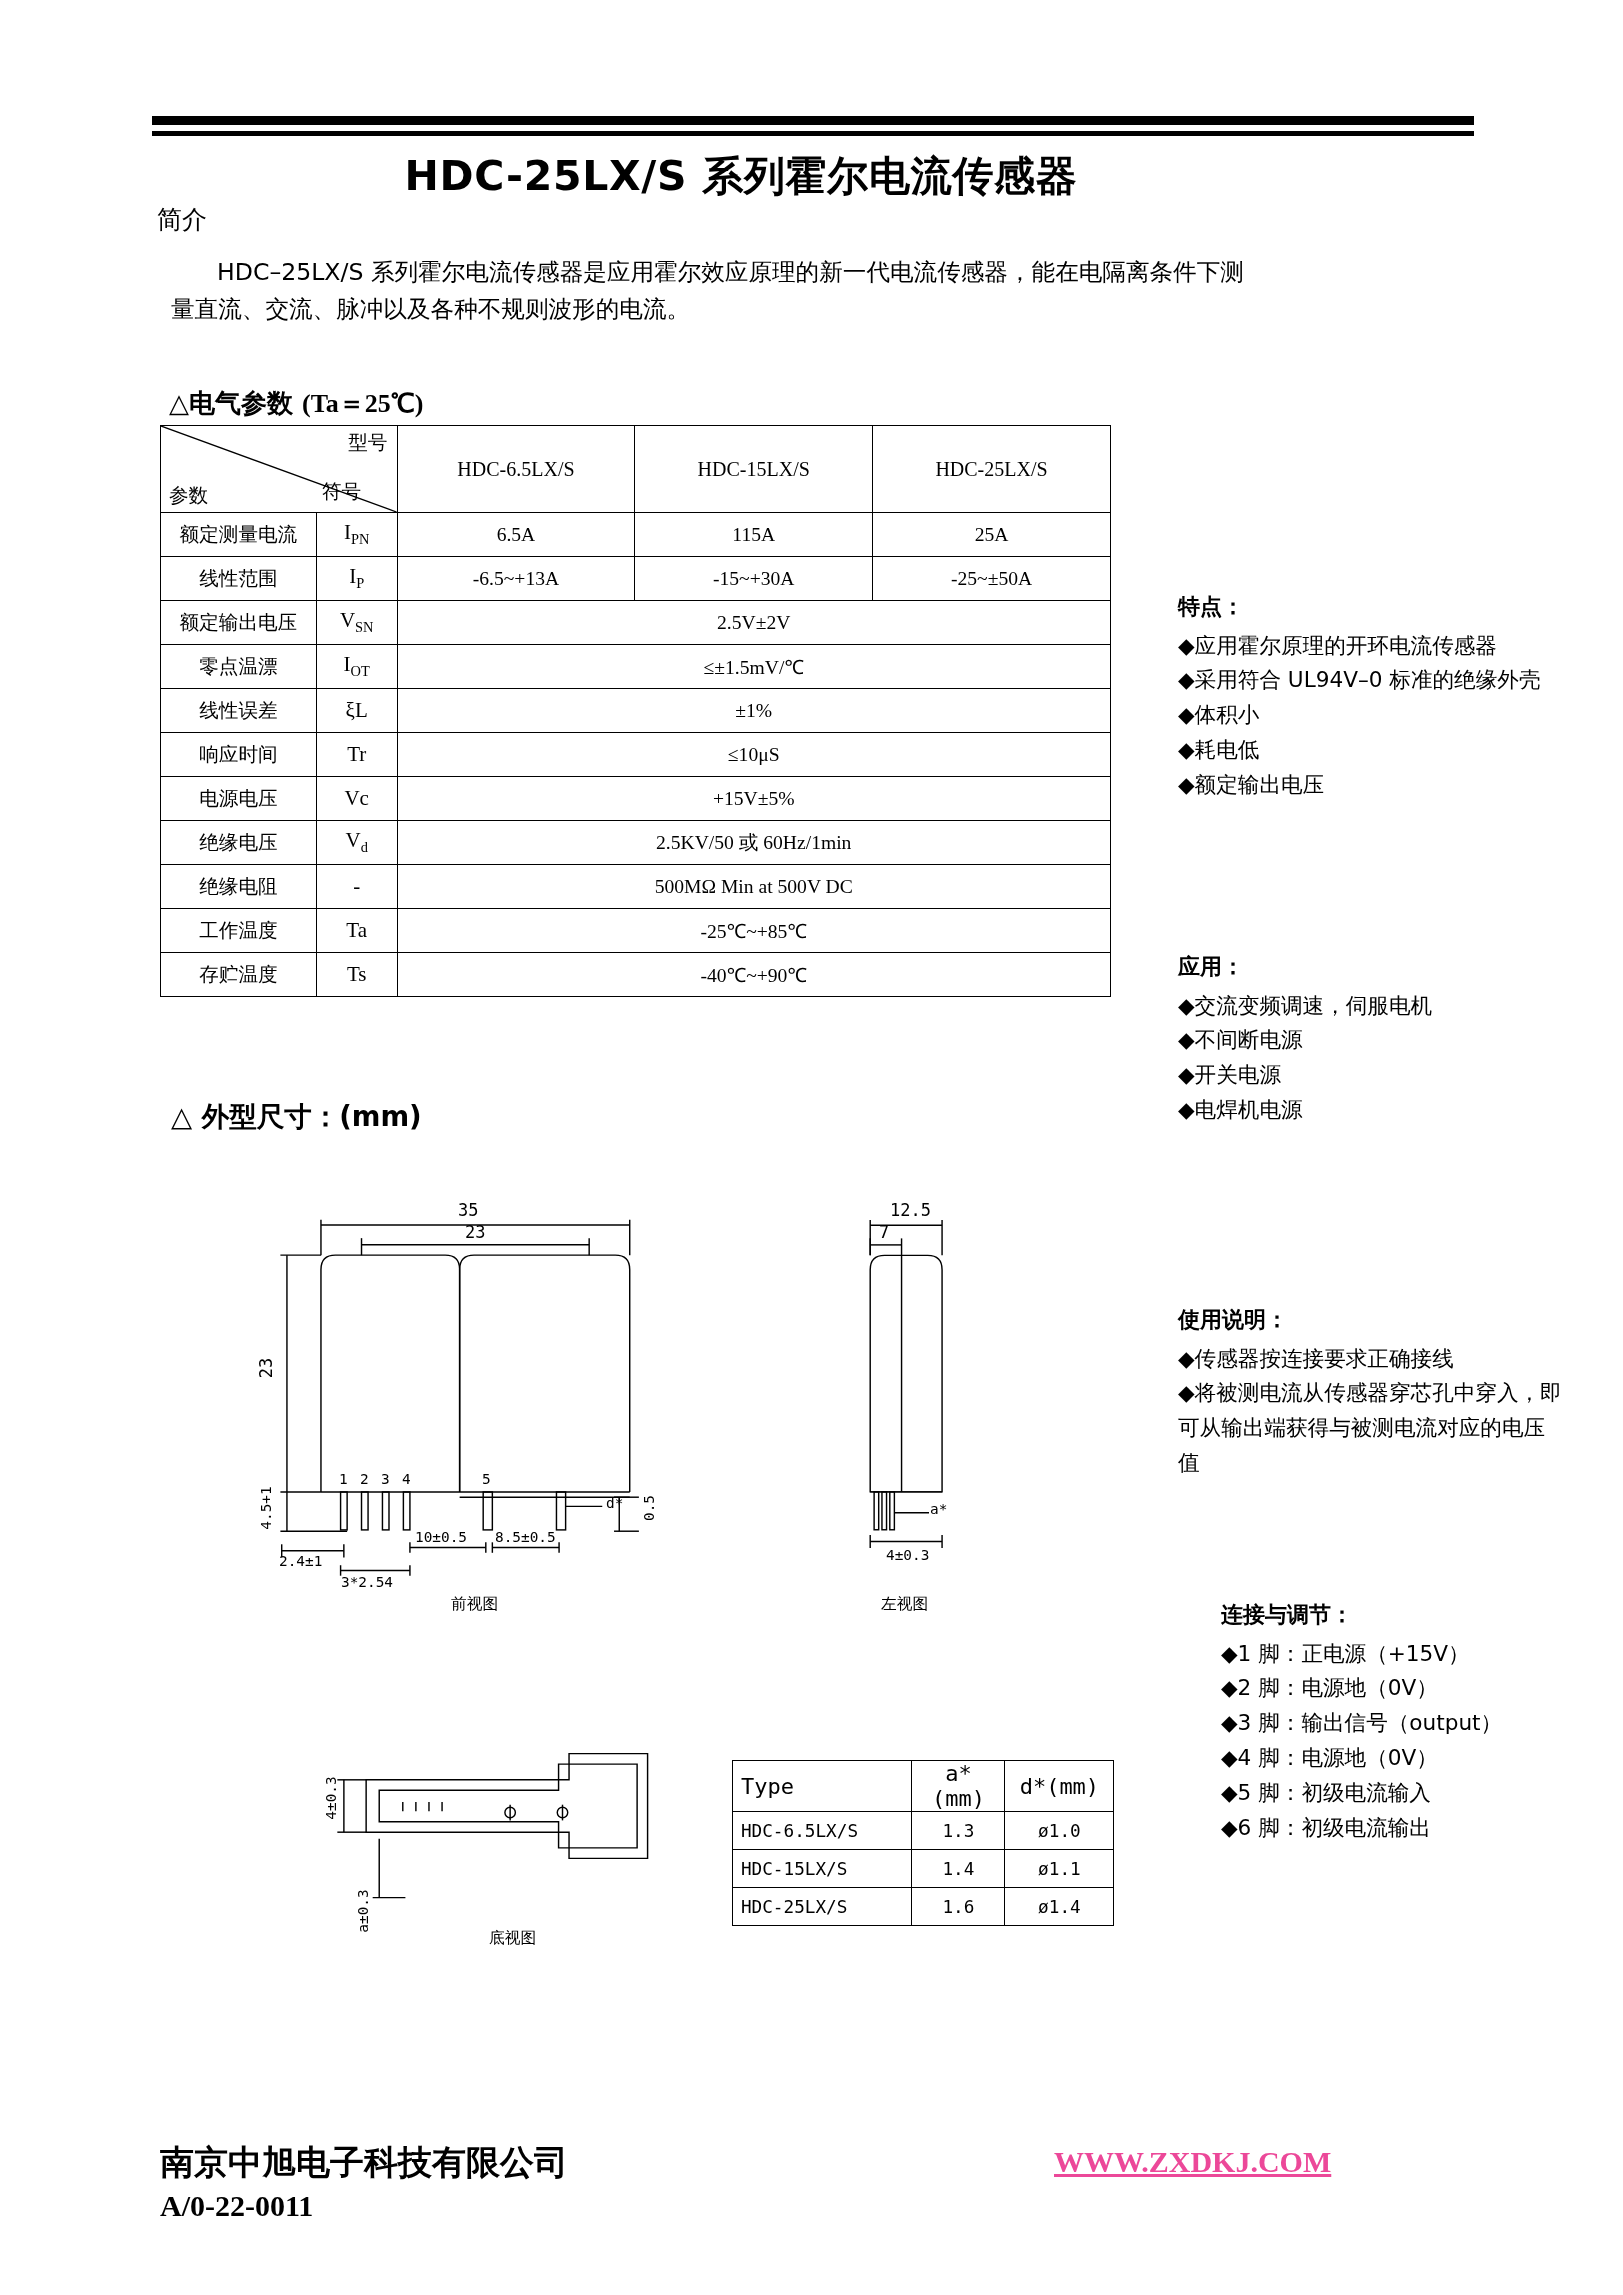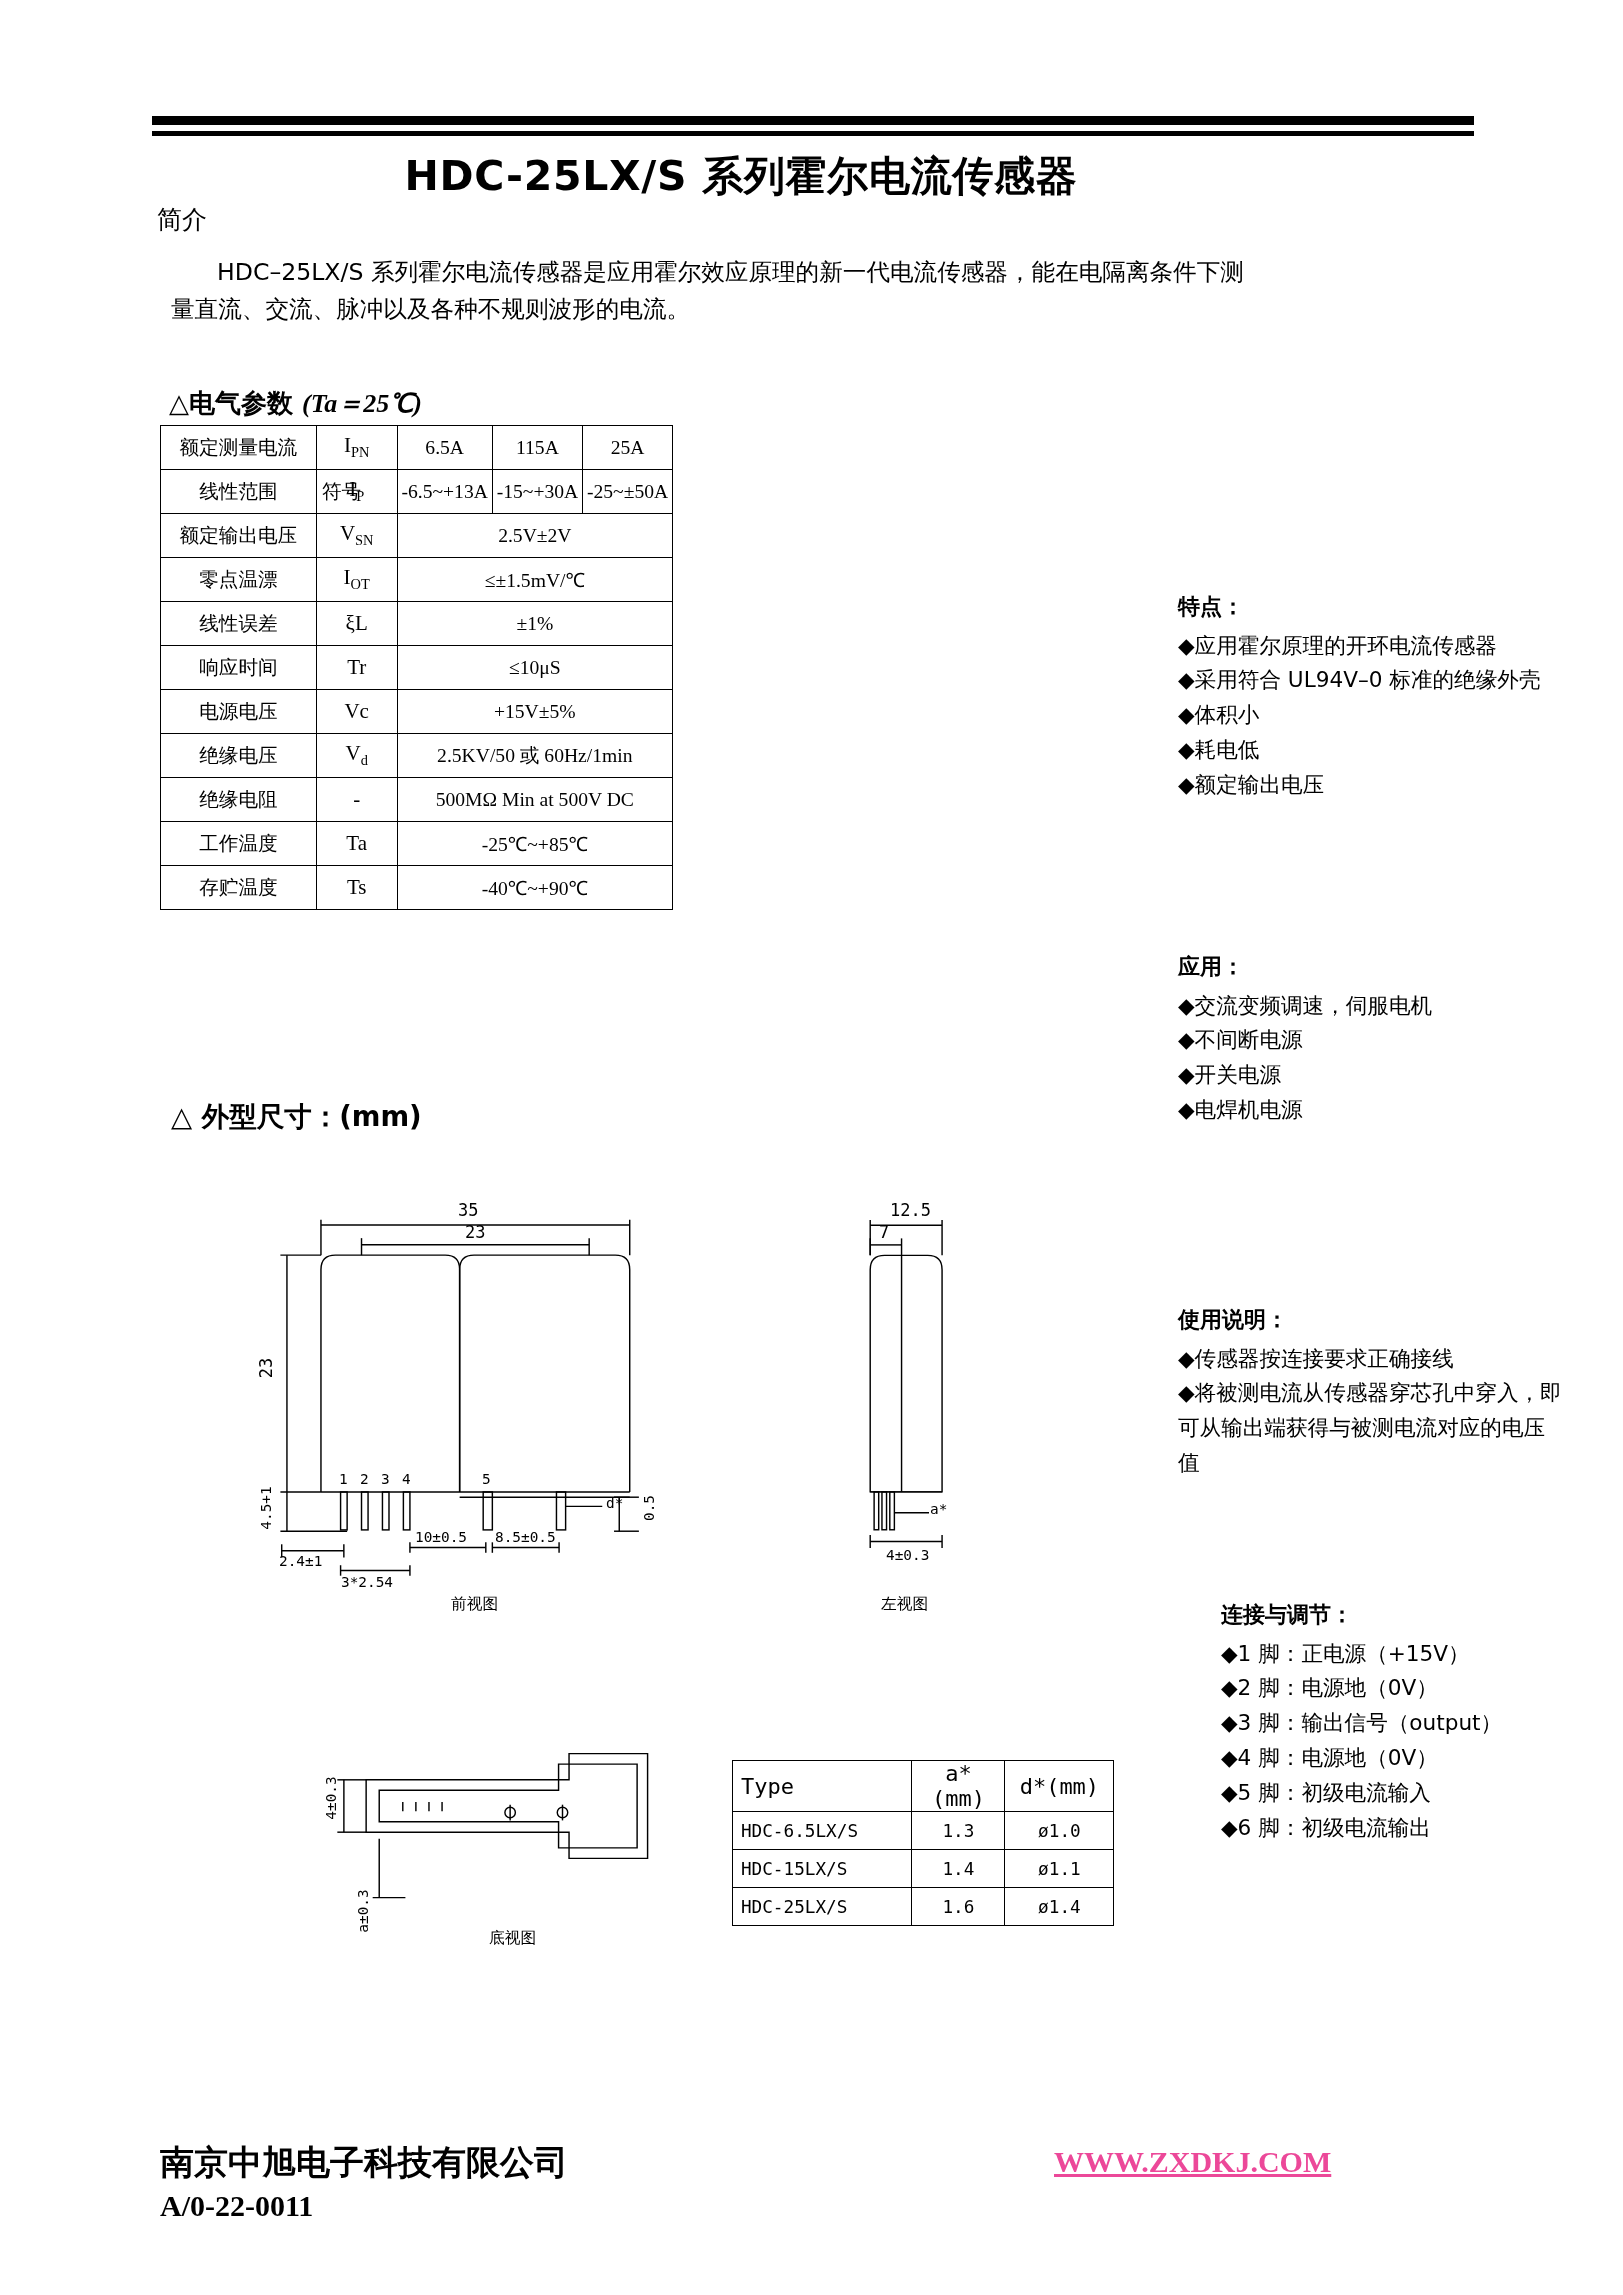--- a/index.html
+++ b/index.html
@@ -40,21 +40,21 @@
     text-indent:46px;
   }
 
   
   .sec-electrical {
     position:absolute; left:169px; top:386px;
     font-size:26px; font-weight:bold;
     font-family:"DejaVu Sans", sans-serif;
   }
   .sec-electrical .cond {
-    font-weight:bold; font-family:"Liberation Serif", serif;font-style:italic;
+    font-weight:bold; font-family:"Liberation Serif", serif;
   }
   .sec-dim {
     position:absolute; left:171px; top:1099px;
     font-size:27.5px; font-weight:bold;
     font-family:"DejaVu Sans", sans-serif;
   }
 
   
   table.params {
     position:absolute; left:160px; top:425px;
@@ -168,20 +168,32 @@
   <div class="doc-title">HDC-25LX/S 系列霍尔电流传感器</div>
   <div class="intro-para">HDC–25LX/S 系列霍尔电流传感器是应用霍尔效应原理的新一代电流传感器，能在电隔离条件下测量直流、交流、脉冲以及各种不规则波形的电流。</div>
 
   <div class="sec-electrical">
     <span>△电气参数</span>
     <span class="cond">(Ta＝25℃)</span>
   </div>
 
   <table class="params">
     <tbody>
+        <tr>
+      <td class="hdr-cell" colspan="2">
+        <svg class="diag" viewBox="0 0 335 132" preserveAspectRatio="none">
+          <line x1="0" y1="0" x2="335" y2="132" stroke="#000" stroke-width="2"></line>
+        </svg>
+        <span class="t1">型号</span>
+        <span class="t2">参数</span>
+      </td>
+      <td class="colmodel">HDC-6.5LX/S</td>
+      <td class="colmodel">HDC-15LX/S</td>
+      <td class="colmodel">HDC-25LX/S</td>
+    </tr>
 
     <tr>
       <td class="lbl">额定测量电流</td>
       <td class="sym">I<span class="sub">PN</span></td>
       <td>6.5A</td>
       <td>115A</td>
       <td>25A</td>
     </tr>
     <tr>
       <td class="lbl">线性范围</td>

